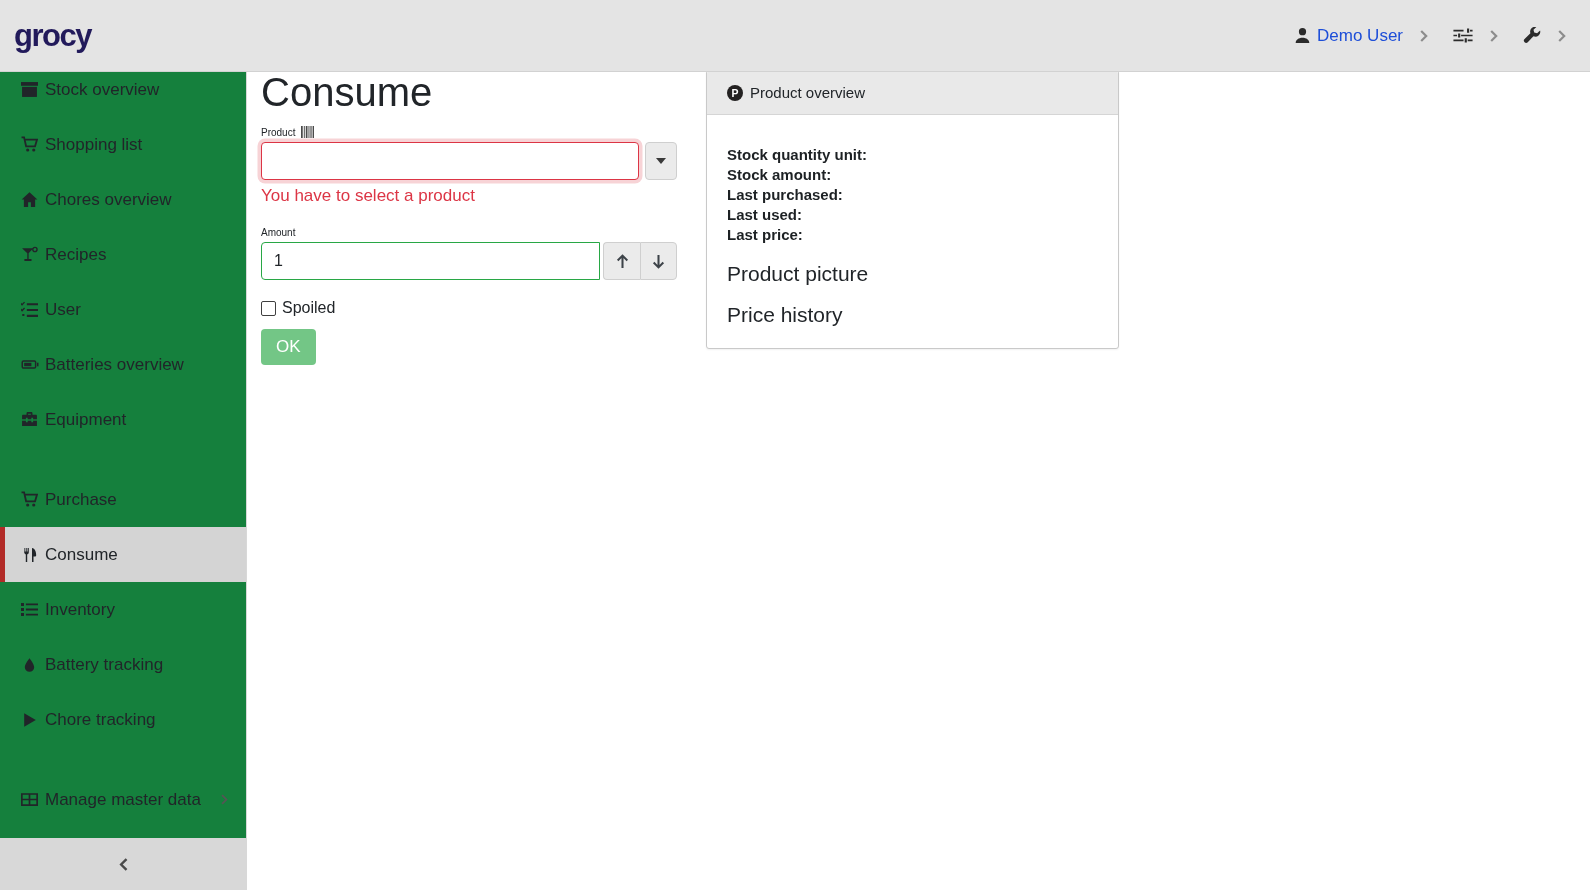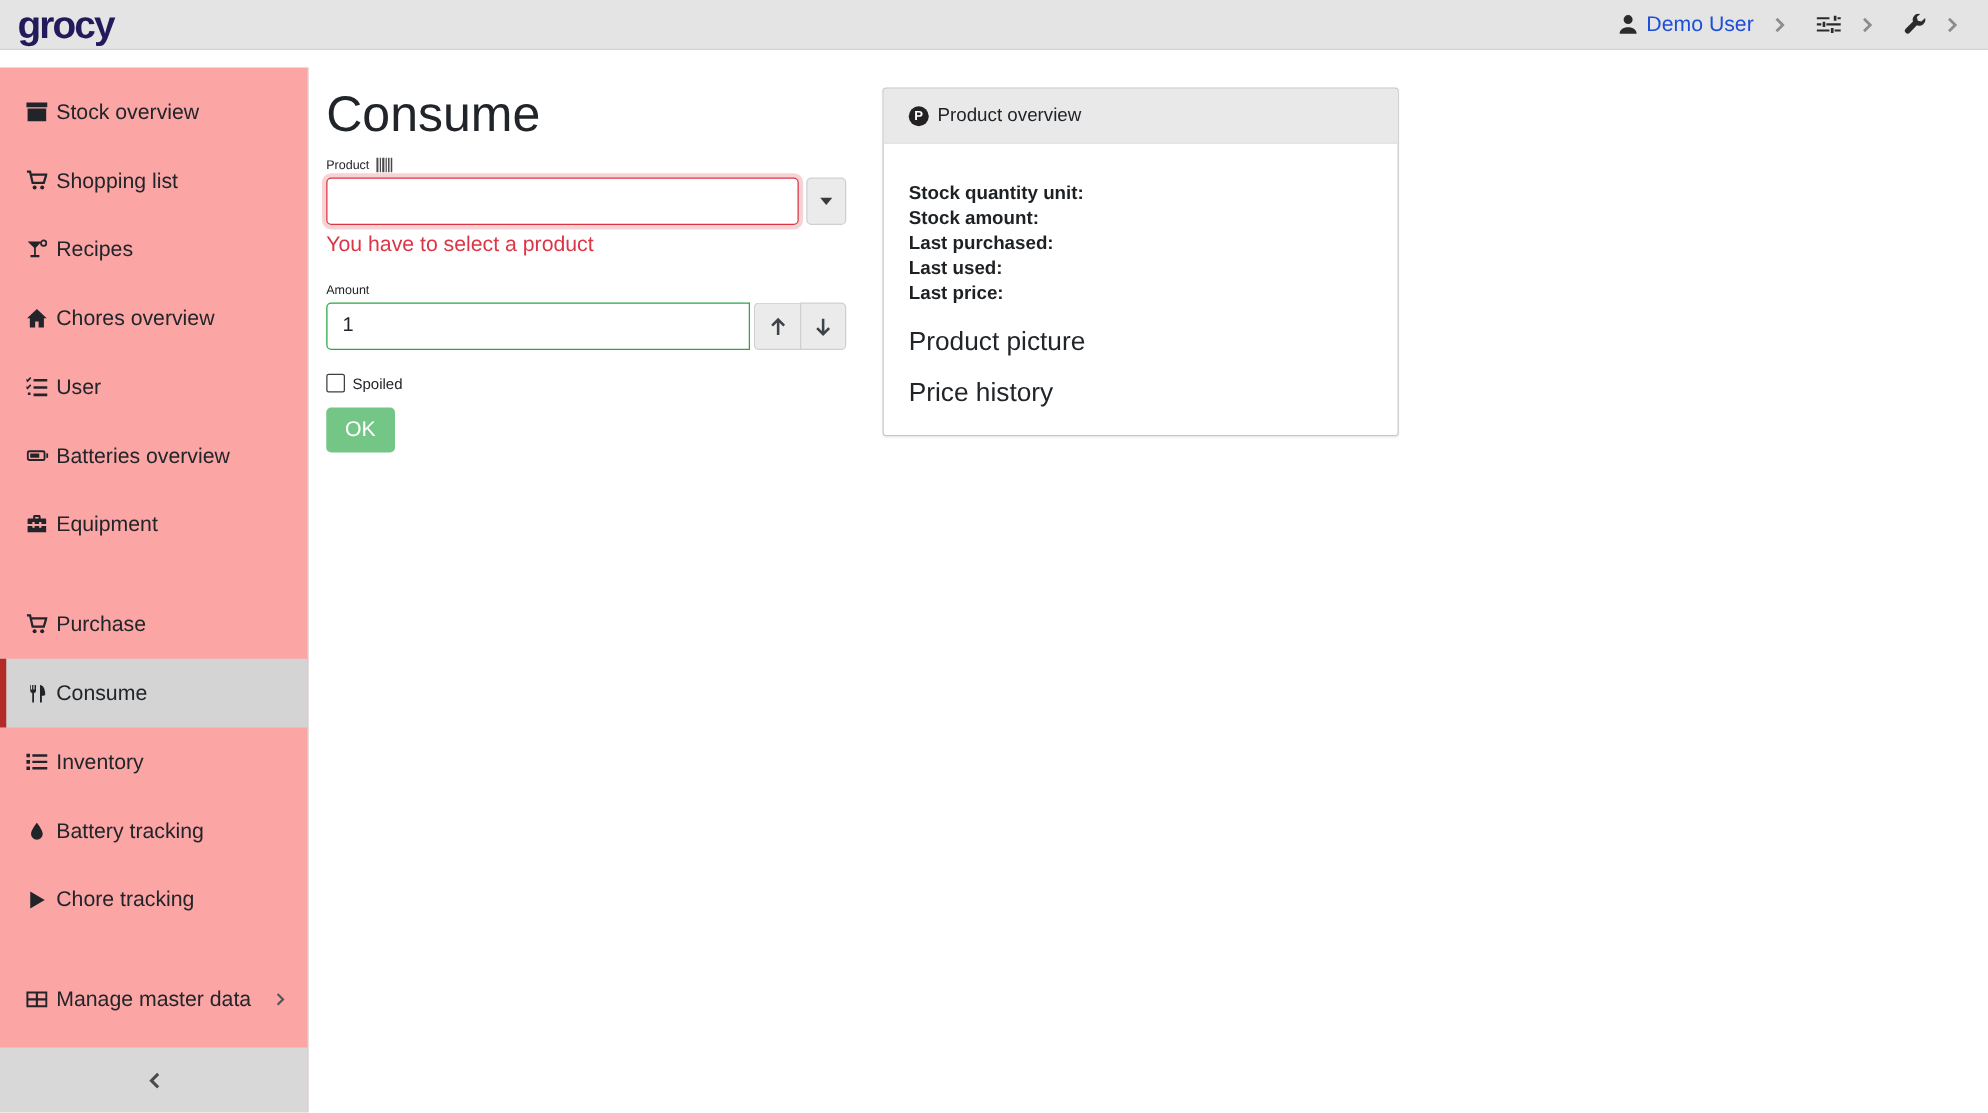--- a/index.html
+++ b/index.html
@@ -1,30 +1,30 @@
 <!DOCTYPE html>
 <html><head>
 <meta charset="utf-8">
 <style>
   * { margin:0; padding:0; box-sizing:border-box; }
   html,body { width:1590px; height:890px; font-family:"Liberation Sans", sans-serif; color:#212529; background:#fff; overflow:hidden; }
 
   
-  .navbar { position:fixed; top:0; left:0; width:1590px; height:40px; background:#e4e4e4; border-bottom:1px solid #d2d2d2; display:flex; align-items:center; justify-content:space-between; padding:0 18px 0 14px; z-index:10; }
+  .navbar { position:fixed; top:0; left:0; width:1590px; height:72px; background:#e4e4e4; border-bottom:1px solid #d2d2d2; display:flex; align-items:center; justify-content:space-between; padding:0 18px 0 14px; z-index:10; }
   .logo { font-size:31px; font-weight:800; letter-spacing:-1.5px; color:#221a5b; line-height:1; cursor:pointer; }
   .nav-right { display:flex; align-items:center; gap:11px; }
   .nav-user { display:flex; align-items:center; gap:6px; font-size:17px; color:#1d4ed8; cursor:pointer; }
   .nav-ic { color:#2b2b2b; display:flex; align-items:center; cursor:pointer; }
   .chev { color:#8c8c8c; display:flex; align-items:center; margin:0 6px; cursor:pointer; }
 
   
   .layout { display:flex; padding-top:54px; height:890px; }
 
   
-  .sidebar { width:247px; background:#fca5a5; border-right:1px solid #d8d8d8; display:flex; flex-direction:column; padding-top:8px; position:relative; height:836px; }
+  .sidebar { width:247px; background:#15803d; border-right:1px solid #d8d8d8; display:flex; flex-direction:column; padding-top:8px; position:relative; height:836px; }
   .side-item { height:55px; display:flex; align-items:center; padding-left:15px; gap:6px; font-size:17px; color:#212529; cursor:pointer; border-left:5px solid transparent; }
   .side-item .sicon { width:19px; display:flex; justify-content:center; color:#212529; flex:none; }
   .side-item.active { background:#d4d4d4; border-left-color:#b22b27; }
   .side-gap { height:25px; flex:none; }
   .side-item .trail { margin-left:auto; margin-right:18px; color:#555; display:flex; }
   .collapse-bar { position:absolute; bottom:-0px; left:0; width:100%; height:52px; background:#d8d8d8; display:flex; align-items:center; justify-content:center; cursor:pointer; color:#4a4a4a; margin-top:auto; }
   .sidebar-wrap { display:flex; flex-direction:column; height:836px; }
 
   
   .content { flex:1; background:#fff; position:relative; padding:14px 0 0 14px; }
@@ -37,21 +37,21 @@
   .input-invalid { border-color:#dc3545; box-shadow:0 0 0 3.5px rgba(220,53,69,.22); }
   .input-valid { border-color:#28a745; }
   .product-input { width:384px; }
   .dd-btn { width:33px; height:38px; margin-left:6px; background:#ebebeb; border:1px solid #cfcfcf; border-radius:4px; display:flex; align-items:center; justify-content:center; color:#3a3a3a; cursor:pointer; }
   .error-text { color:#dc3545; font-size:17px; margin-top:6px; }
   .mt-label { margin-top:21px; }
   .amount-input { width:341px; border-top-right-radius:0; border-bottom-right-radius:0; }
   .spin-btn { width:37px; height:38px; background:#ebebeb; border:1px solid #cfcfcf; display:flex; align-items:center; justify-content:center; color:#3d4349; cursor:pointer; }
   .spin-btn.up { margin-left:3px; border-radius:4px 0 0 4px; border-right:none; }
   .spin-btn.down { border-radius:0 4px 4px 0; }
-  .check-row { margin-top:19px; display:flex; align-items:center; gap:6px; font-size:12px; }
+  .check-row { margin-top:19px; display:flex; align-items:center; gap:6px; font-size:16px; }
   .checkbox { width:15px; height:15px; border:1.6px solid #3f3f3f; background:#fff; border-radius:2px; cursor:pointer; flex:none; }
   .ok-btn { margin-top:12px; background:#73c686; color:#fff; border:none; border-radius:4px; font-size:17px; font-family:"Liberation Sans",sans-serif; padding:8px 15px; cursor:pointer; }
 
   
   .card { position:absolute; left:459px; top:16px; width:413px; height:279px; background:#fff; border:1px solid #c9c9c9; border-radius:3px; box-shadow:0 1px 2px rgba(0,0,0,.06); }
   .card-header { height:44px; background:#e9e9e9; border-bottom:1px solid #d5d5d5; display:flex; align-items:center; padding:0 20px; gap:7px; font-size:15px; color:#212529; border-radius:3px 3px 0 0; }
   .p-circle { width:16px; height:16px; border-radius:50%; background:#232121; color:#fff; font-size:10.5px; font-weight:700; display:flex; align-items:center; justify-content:center; flex:none; }
   .card-body { padding:30px 20px 0 20px; }
   .cb-line { font-size:15px; font-weight:700; line-height:20px; color:#1d2124; }
   .cb-section { font-size:21px; font-weight:400; color:#212529; margin-top:17px; }
@@ -119,33 +119,33 @@
               <path fill="none" stroke="currentColor" stroke-width="1.7" d="M.5 1.3h2.4l1.9 8.4h8.4l1.9-6.3H4.2"></path>
               <circle cx="6.3" cy="13.2" r="1.5"></circle>
               <circle cx="12" cy="13.2" r="1.5"></circle>
             </svg>
           </span>
       <span>Shopping list</span>
     </div>
     <div class="side-item">
       <span class="sicon">
             <svg width="17" height="17" viewBox="0 0 16 16" fill="currentColor">
+              <path d="M8 1.2L.6 8h2.1v7h4v-4.4h2.6V15h4V8h2.1z"></path>
+            </svg>
+          </span>
+      <span>Chores overview</span>
+    </div>
+    <div class="side-item">
+      <span class="sicon">
+            <svg width="17" height="17" viewBox="0 0 16 16" fill="currentColor">
               <path d="M1 2h10.6L7.2 6.8v5.4h2.7V14H3.2v-1.8h2.7V6.8z"></path>
               <circle cx="13.1" cy="3.3" r="2" fill="none" stroke="currentColor" stroke-width="1.3"></circle>
             </svg>
           </span>
       <span>Recipes</span>
-    </div>
-    <div class="side-item">
-      <span class="sicon">
-            <svg width="17" height="17" viewBox="0 0 16 16" fill="currentColor">
-              <path d="M8 1.2L.6 8h2.1v7h4v-4.4h2.6V15h4V8h2.1z"></path>
-            </svg>
-          </span>
-      <span>Chores overview</span>
     </div>
     <div class="side-item">
       <span class="sicon">
             <svg width="17" height="17" viewBox="0 0 16 16" fill="currentColor">
               <path d="M0 1.6l1 1 1.9-2 .9.9-2.8 3L0 3.5zM5.5 2H16v2H5.5zM0 7.1l1 1 1.9-2 .9.9-2.8 3L0 9zM5.5 7.5H16v2H5.5zM1.2 12.2h2v2h-2zM5.5 13H16v2H5.5z"></path>
             </svg>
           </span>
       <span>User</span>
     </div>
     <div class="side-item">

